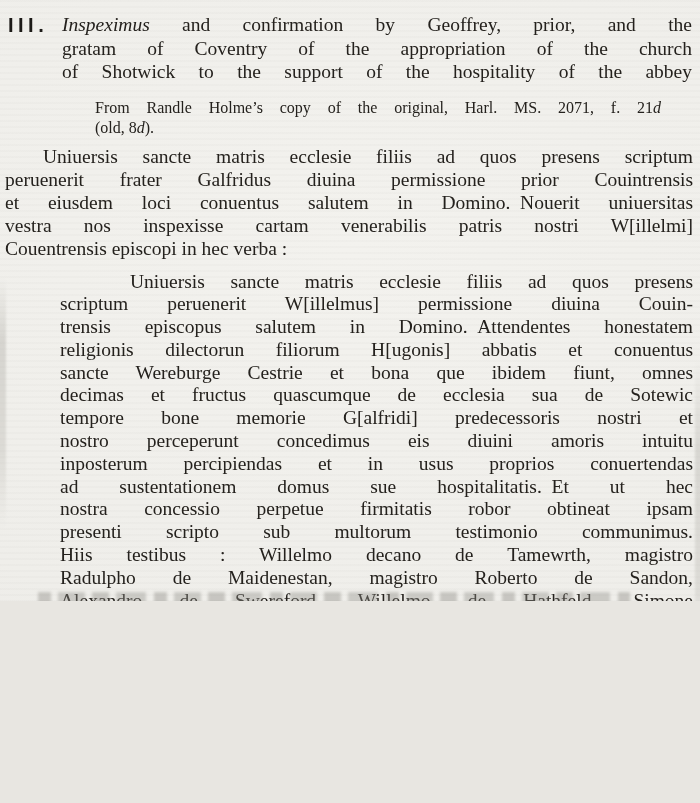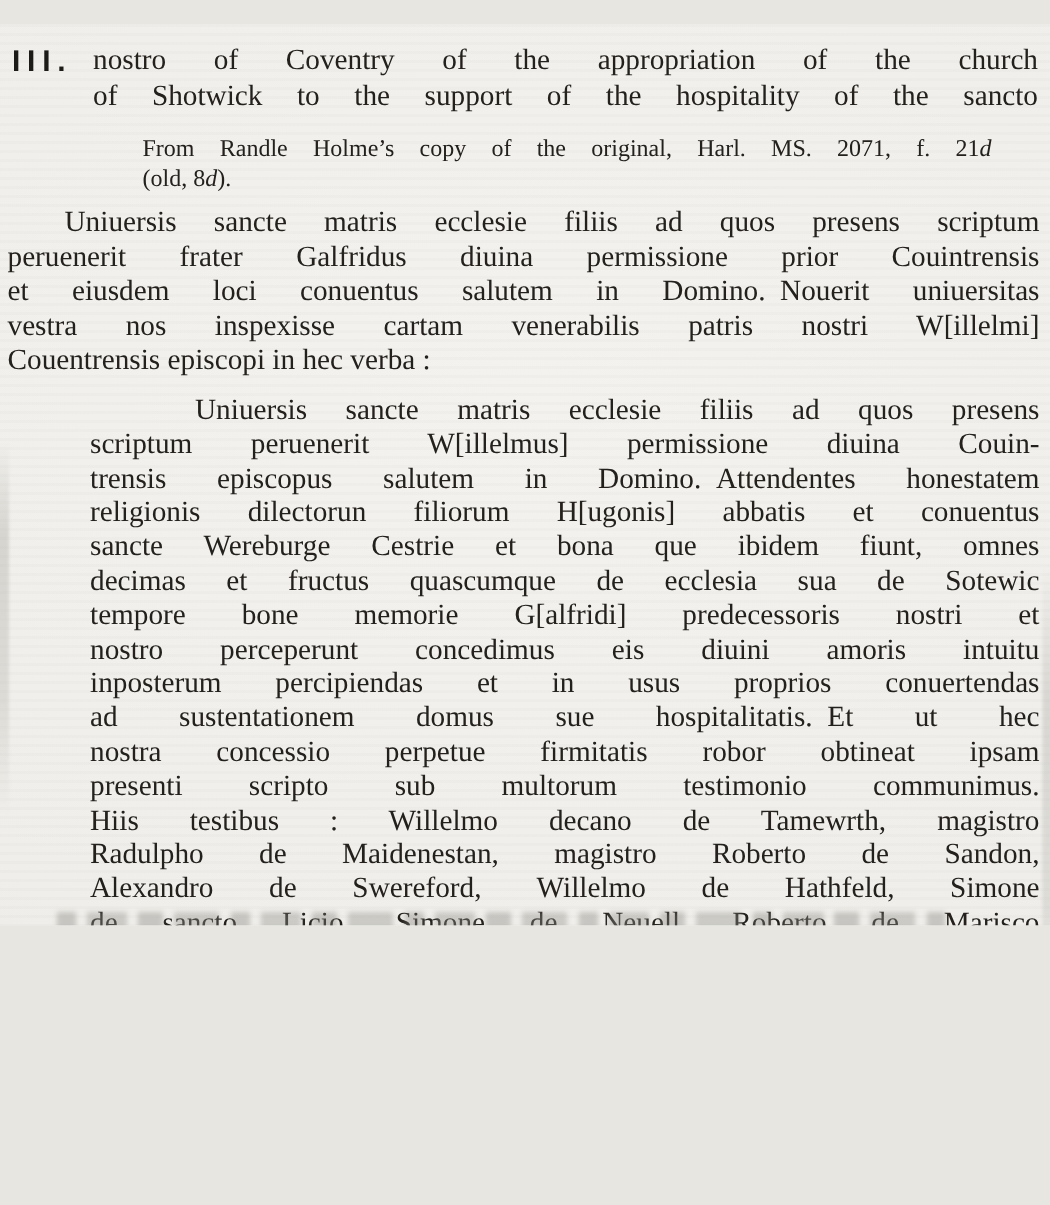--- a/index.html
+++ b/index.html
@@ -4,21 +4,20 @@
 <style>
   html,body{margin:0;padding:0;background:#e8e6e1;}
   .page{
     position:relative;
     width:700px;height:601px;
     overflow:hidden;
     background:#f0efeb;
     background-image:radial-gradient(130% 105% at 50% 42%, #f3f2ee 0%, #efeeea 62%, #eae8e3 100%);
     font-family:"Liberation Serif","DejaVu Serif",serif;
     color:#24211d;
-    margin-top:16px;
   }
   .page::before{ 
     content:"";position:absolute;inset:0;pointer-events:none;
     background:repeating-linear-gradient(180deg, rgba(60,58,52,0.02) 0 2px, transparent 2px 6px);
   }
   .line{text-align:justify;text-align-last:justify;}
   .line.last{text-align-last:left;}
   .it{font-style:italic;}
 
   .entry-head{position:relative;margin:13px 8px 0 62px;font-size:19.5px;line-height:23.5px;}
@@ -55,22 +54,23 @@
   }
 </style>
 </head>
 <body>
 
 <div class="page">
 
   <header class="entry-head">
     <div class="entry-num">III.</div>
     <div class="head-lines">
-        <div class="line"><span>nostro of Coventry of the appropriation of the church</span></div>
-        <div class="line"><span>of Shotwick to the support of the hospitality of the sancto</span></div>
+        <div class="line"><span class="it">Inspeximus</span><span> and confirmation by Geoffrey, prior, and the</span></div>
+        <div class="line"><span>gratam of Coventry of the appropriation of the church</span></div>
+        <div class="line"><span>of Shotwick to the support of the hospitality of the abbey</span></div>
       </div>
   </header>
 
   <div class="source">
       <div class="line"><span>From Randle Holme’s copy of the original, Harl. MS. 2071, f. 21</span><span class="it">d</span></div>
       <div class="line last"><span>(old, 8</span><span class="it">d</span><span>).</span></div>
     </div>
 
   <div class="para intro">
       <div class="line"><span>Uniuersis sancte matris ecclesie filiis ad quos presens scriptum</span></div>

